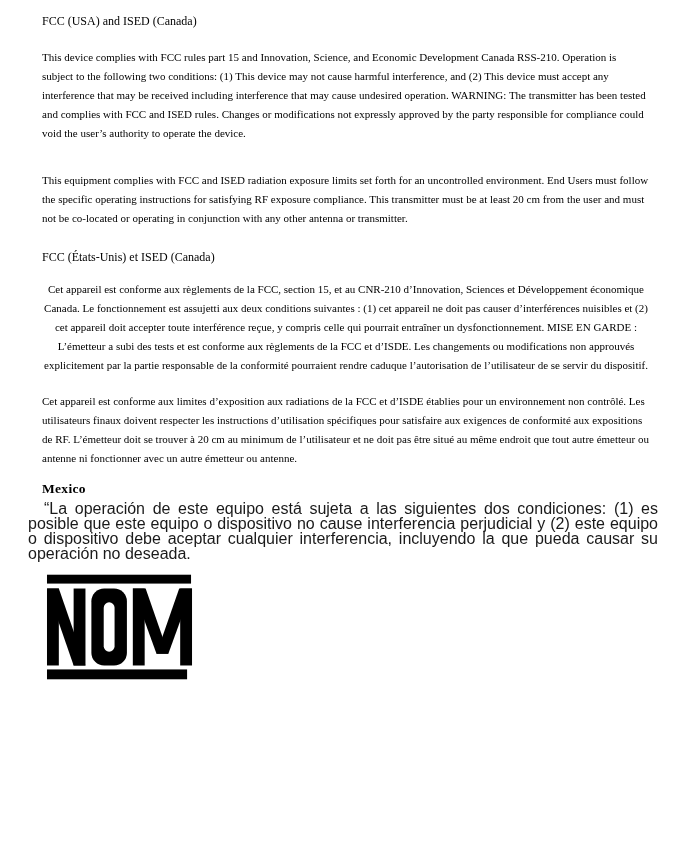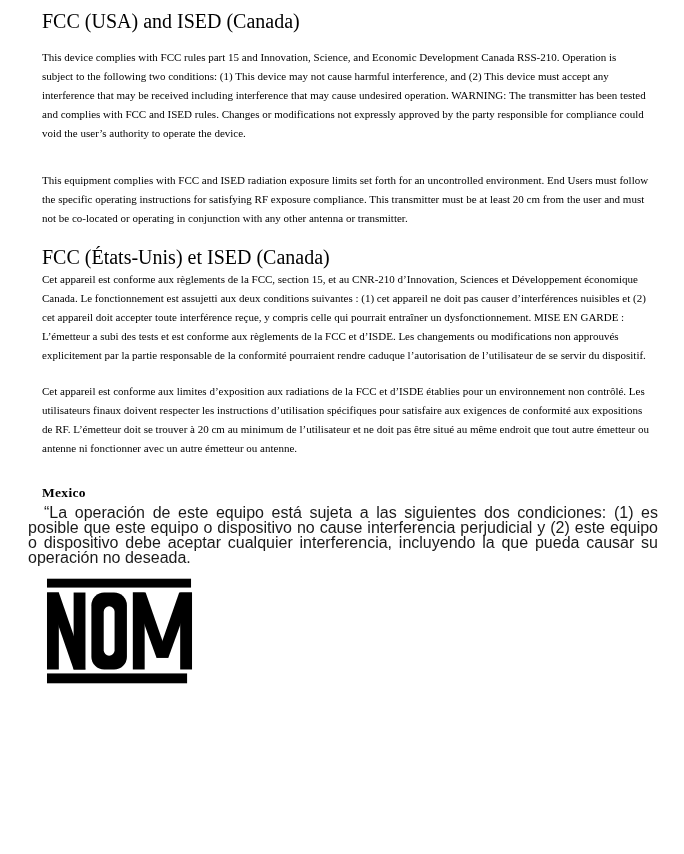--- a/index.html
+++ b/index.html
@@ -10,37 +10,37 @@
     height: 854px;
     background: #ffffff;
     color: #000000;
     overflow: hidden;
     font-family: "Liberation Serif", serif;
   }
   .doc {
     padding: 10px 34px 0 42px;
   }
   .serif-heading {
-    font-size: 20px;
+    font-size: 12px;
     font-weight: normal;
     line-height: 19px;
   }
   .serif-para {
     font-size: 11px;
     line-height: 19px;
     text-align: left;
   }
   .heading-en { margin-top: 2px; }
   .para-en-1 { margin-top: 17px; }
   .para-en-2 { margin-top: 28px; }
   .heading-fr { margin-top: 20px; }
-  .para-fr-1 { margin-top: 3px; }
+  .para-fr-1 { margin-top: 13px; text-align: center; }
   .para-fr-2 { margin-top: 17px; }
   .mexico-heading {
-    margin-top: 26px;
+    margin-top: 12px;
     font-family: "Liberation Serif", serif;
     font-weight: bold;
     font-size: 13.5px;
     line-height: 18px;
     letter-spacing: 0.3px;
   }
   .mexico-para {
     margin-top: 3px;
     margin-left: -14px;
     width: 630px;

